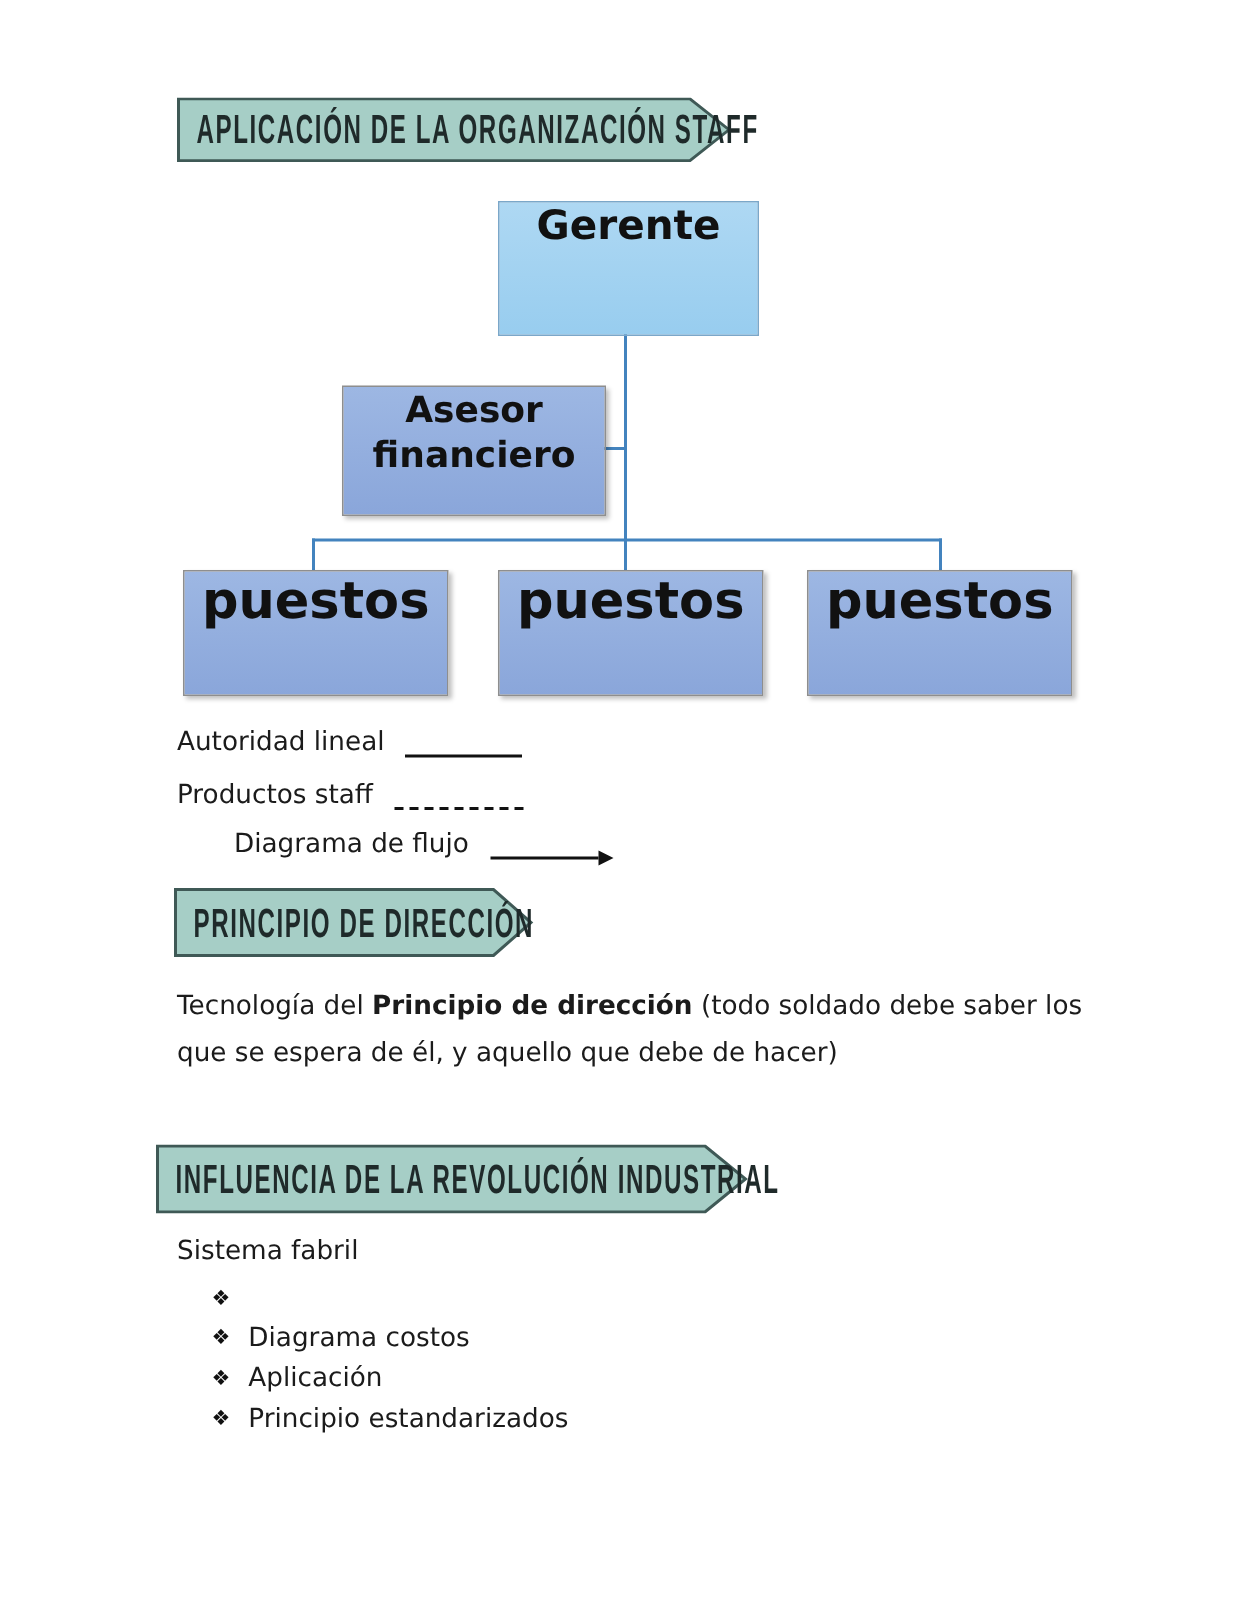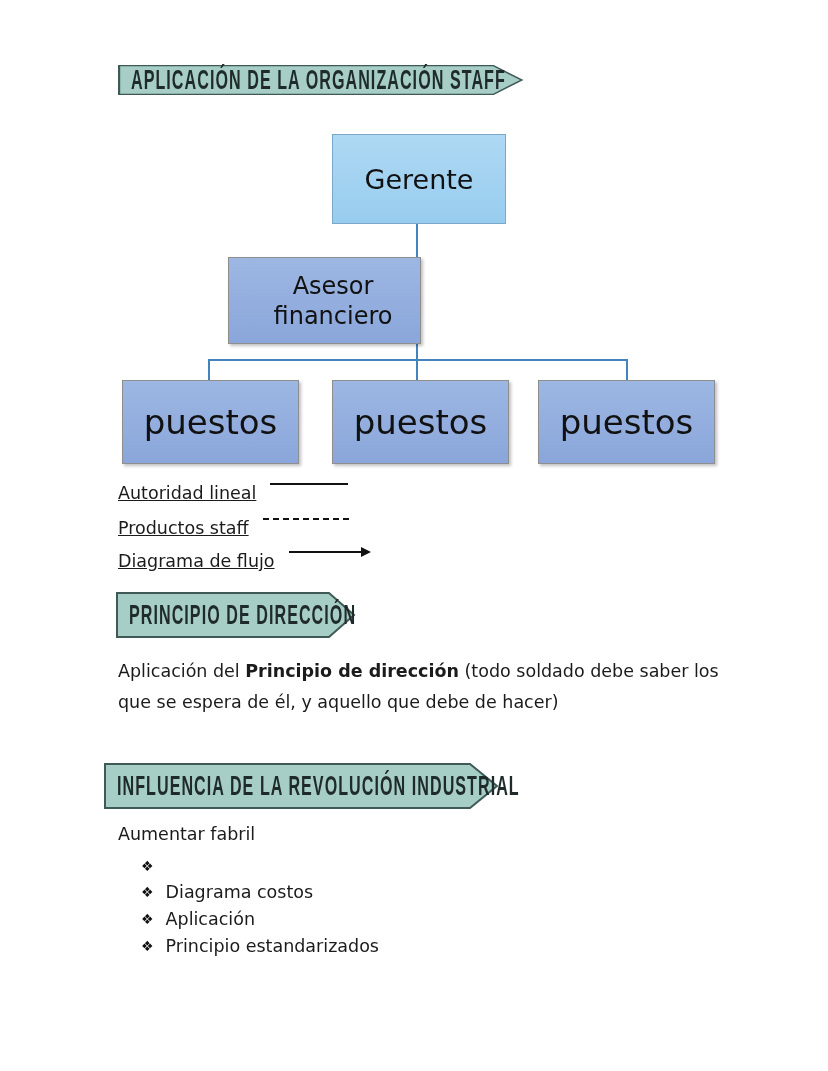--- a/index.html
+++ b/index.html
@@ -17,62 +17,62 @@
   .banner { position:absolute; }
   .banner svg { position:absolute; left:0; top:0; width:100%; height:100%; }
   .banner-label {
     position:absolute; left:13px; top:0; bottom:0;
     display:flex; align-items:center;
     font-family:"Liberation Sans", sans-serif;
     font-weight:700; font-size:23px; letter-spacing:1.5px;
     color:#1f2a2a; white-space:nowrap;
     transform:scale(0.70,1.18); transform-origin:left center;
   }
-  #banner-staff      { left:118px; top:65px;  width:370px; height:30px;padding-left:36px; }
+  #banner-staff      { left:118px; top:65px;  width:370px; height:43px; }
   #banner-direccion  { left:116px; top:592px; width:240px; height:46px; }
   #banner-industrial { left:104px; top:763px; width:395px; height:46px; }
 
   
   .org-box {
-    position:absolute; display:flex; align-items:center; justify-content:center;
-    text-align:center; color:#111;
+    position:absolute; display:flex; justify-content:center;
+    text-align:center; color:#111;font-weight:bold;
   }
   .box-gerente {
     left:332px; top:134px; width:172px; height:88px;
     background:linear-gradient(180deg,#aed8f3 0%,#98cdef 100%);
     border:1px solid #7ba7c9; font-size:27px;
   }
   .box-asesor {
     left:228px; top:257px; width:174px; height:85px;
     background:linear-gradient(180deg,#9db7e3 0%,#8aa6da 100%);
     border:1px solid #8e8e8e; box-shadow:2px 2px 3px rgba(0,0,0,0.25);
-    font-size:24px; line-height:1.25;padding-left:17px;
+    font-size:24px; line-height:1.25;
   }
   .box-puestos {
     top:380px; width:175px; height:82px;
     background:linear-gradient(180deg,#9db7e3 0%,#8aa6da 100%);
     border:1px solid #8e8e8e; box-shadow:2px 2px 3px rgba(0,0,0,0.25);
     font-size:34px;
   }
   #puestos-1 { left:122px; } #puestos-2 { left:332px; } #puestos-3 { left:538px; }
 
   
   .conn { position:absolute; background:#4383be; }
   #conn-v-main  { left:416px; top:222px; width:2px;  height:158px; }
   #conn-h-staff { left:402px; top:298px; width:15px; height:2px;  }
   #conn-h-span  { left:208px; top:359px; width:420px; height:2px; }
   #conn-v-left  { left:208px; top:359px; width:2px;  height:21px; }
   #conn-v-right { left:626px; top:359px; width:2px;  height:21px; }
 
   
   .legend-row {
-    position:absolute; left:118px; display:flex; align-items:flex-start;
-    font-size:17.5px; height:22px;text-decoration:underline;
+    position:absolute; left:118px; display:flex; align-items:flex-end;
+    font-size:17.5px; height:22px;
   }
-  #legend-lineal { top:483px; } #legend-staff { top:518px; } #legend-flujo { top:551px; }
+  #legend-lineal { top:483px; } #legend-staff { top:518px; } #legend-flujo { top:551px;margin-left:38px; }
   .legend-line { margin-left:14px; }
   .line-solid  { width:78px; border-top:2px solid #111; }
   .line-dashed { width:86px; border-top:2px dashed #111; }
   .line-arrow  { position:relative; width:72px; border-top:2px solid #111; }
   .line-arrow::after {
     content:""; position:absolute; right:-10px; top:-6px;
     border-left:10px solid #111; border-top:5px solid transparent; border-bottom:5px solid transparent;
   }
 
   
@@ -134,31 +134,31 @@
   </div>
 
   <div class="banner" id="banner-direccion">
     <svg viewBox="0 0 240 46" preserveAspectRatio="none">
       <polygon points="1,1 213,1 238,23 213,45 1,45" fill="#a6cec6" stroke="#3f5956" stroke-width="2"></polygon>
     </svg>
     <div class="banner-label">PRINCIPIO DE DIRECCIÓN</div>
   </div>
 
   <div class="paragraph">
-    <span>Aplicación del </span><b>Principio de dirección</b><span> (todo soldado debe saber los que se espera de él, y aquello que debe de hacer)</span>
+    <span>Tecnología del </span><b>Principio de dirección</b><span> (todo soldado debe saber los que se espera de él, y aquello que debe de hacer)</span>
   </div>
 
   <div class="banner" id="banner-industrial">
     <svg viewBox="0 0 395 46" preserveAspectRatio="none">
       <polygon points="1,1 366,1 393,23 366,45 1,45" fill="#a6cec6" stroke="#3f5956" stroke-width="2"></polygon>
     </svg>
     <div class="banner-label">INFLUENCIA DE LA REVOLUCIÓN INDUSTRIAL</div>
   </div>
 
-  <div class="heading-plain">Aumentar fabril</div>
+  <div class="heading-plain">Sistema fabril</div>
 
   <div class="bullet-list">
     <div class="bullet-row">
       <span class="bullet-glyph">❖</span>
     </div>
     <div class="bullet-row">
       <span class="bullet-glyph">❖</span>
       <span>Diagrama costos</span>
     </div>
     <div class="bullet-row">

